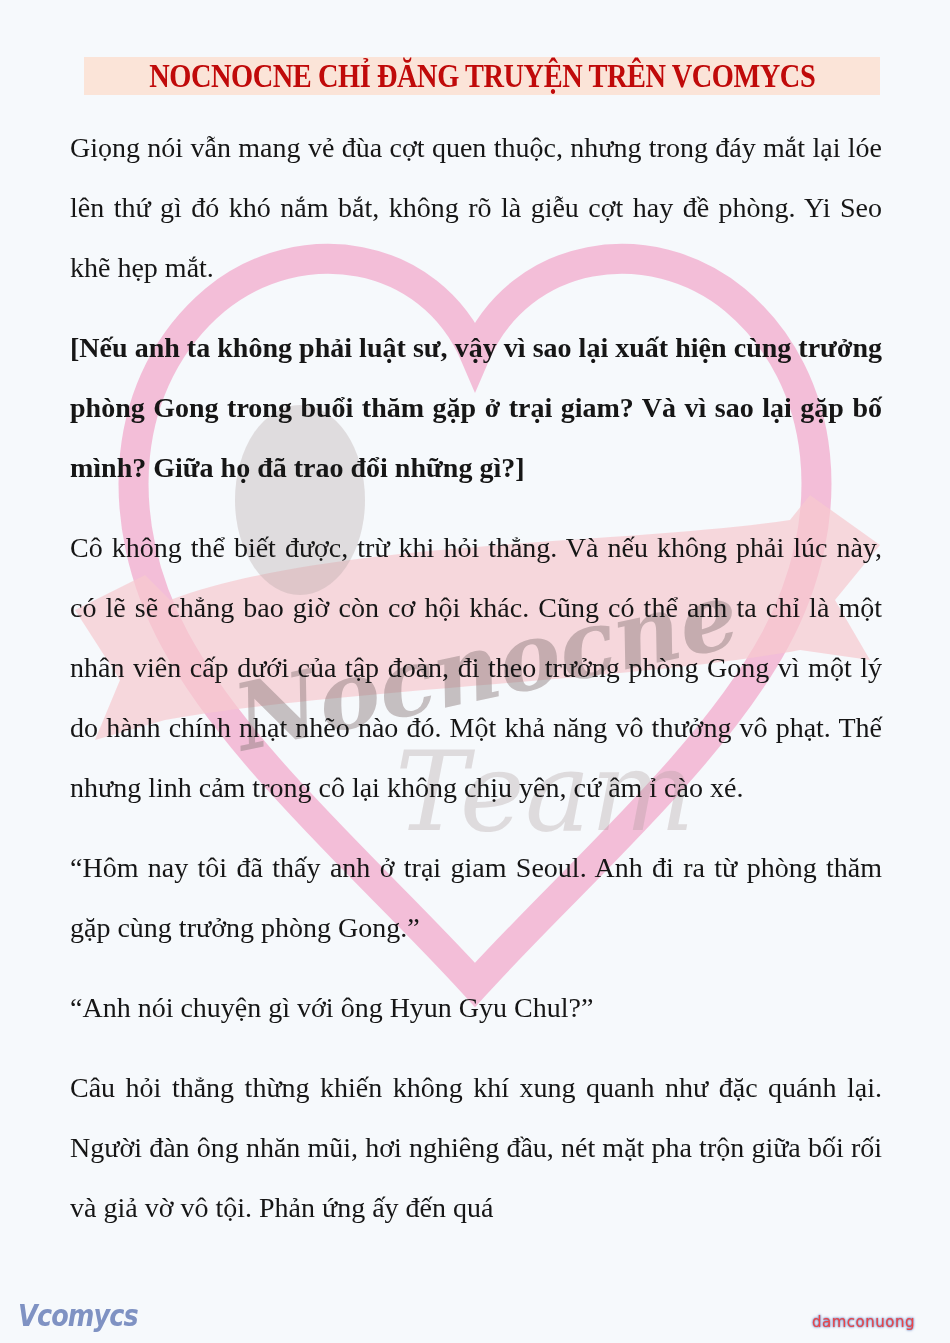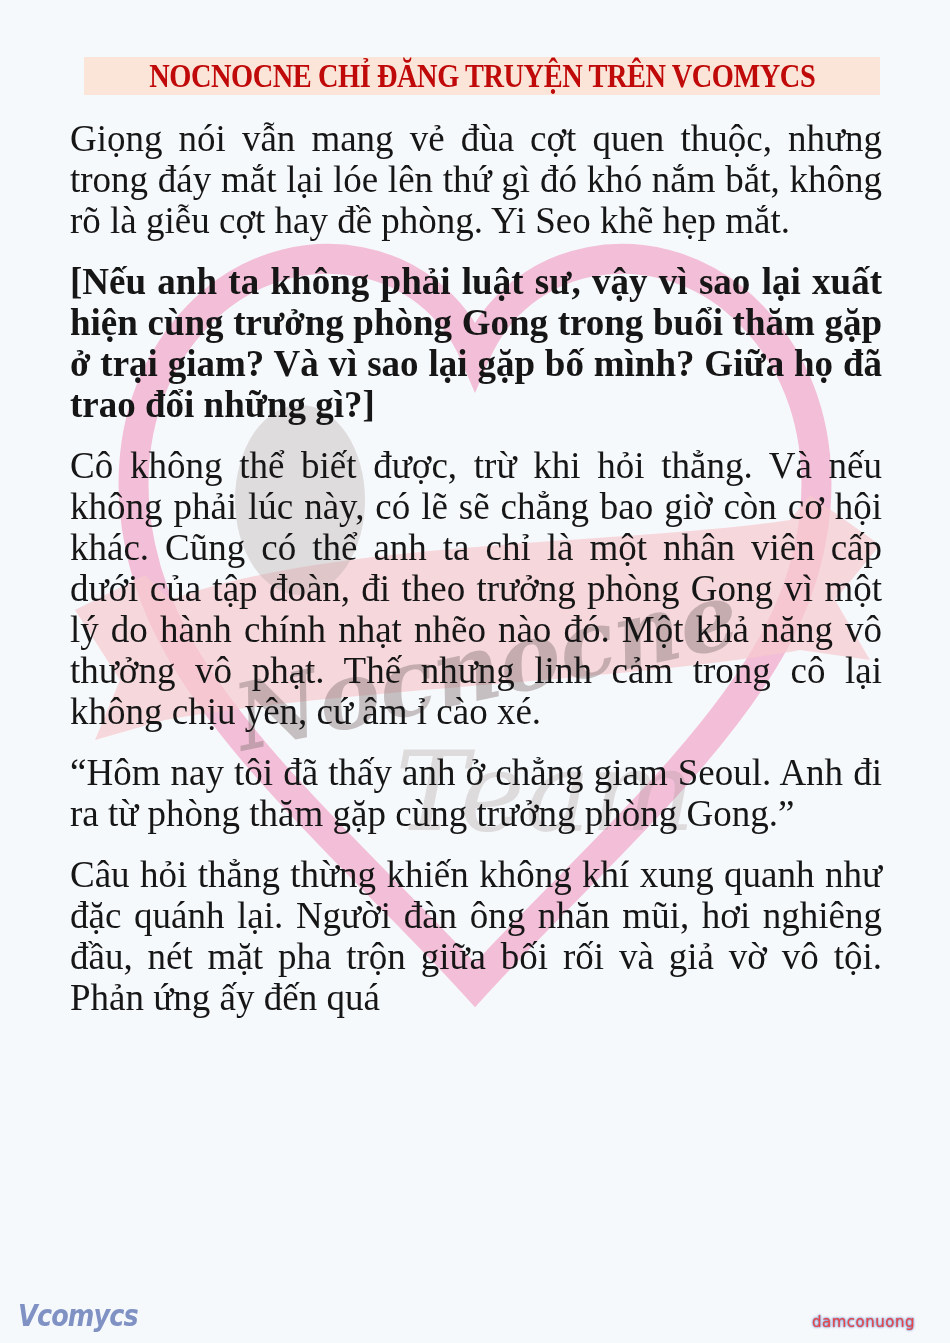--- a/index.html
+++ b/index.html
@@ -21,21 +21,21 @@
       font-size: 33px;
       color: #c00a0a;
       letter-spacing: -0.5px;
       transform: scaleX(0.86);
       white-space: nowrap;
       line-height: 1;
     }
     .watermark { position: absolute; left: 0; top: 0; width: 950px; height: 1343px; pointer-events: none; }
     .content {
       position: absolute; left: 70px; top: 118px; width: 812px;
-      font-size: 37px; line-height: 41px;
+      font-size: 28px; line-height: 60px;
       text-align: justify;
     }
     .para { margin: 0 0 20px 0; }
     .para.italic { font-weight: bold; }
     .footer-logo {
       position: absolute; left: 18px; top: 1298px;
       font-family: "DejaVu Sans", sans-serif; font-style: italic; font-weight: bold;
       font-size: 30px; color: #7f92c3; letter-spacing: -1px;
       transform: scaleX(0.85); transform-origin: left;
     }
@@ -62,18 +62,19 @@
   <ellipse cx="300" cy="500" rx="65" ry="95" fill="#b5a7a7" opacity="0.35"></ellipse>
 
   <text x="225" y="700" transform="rotate(-12 475 640)" font-family="DejaVu Serif, serif" font-weight="bold" font-style="italic" font-size="92" fill="#8a7a7a" opacity="0.45">Nocnocne</text>
   <text x="395" y="830" font-family="DejaVu Serif, serif" font-style="italic" font-size="110" fill="#a99" opacity="0.3">Team</text>
 </svg>
 
 <div class="content">
   <p class="para">Giọng nói vẫn mang vẻ đùa cợt quen thuộc, nhưng trong đáy mắt lại lóe lên thứ gì đó khó nắm bắt, không rõ là giễu cợt hay đề phòng. Yi Seo khẽ hẹp mắt.</p>
   <p class="para italic">[Nếu anh ta không phải luật sư, vậy vì sao lại xuất hiện cùng trưởng phòng Gong trong buổi thăm gặp ở trại giam? Và vì sao lại gặp bố mình? Giữa họ đã trao đổi những gì?]</p>
   <p class="para">Cô không thể biết được, trừ khi hỏi thẳng. Và nếu không phải lúc này, có lẽ sẽ chẳng bao giờ còn cơ hội khác. Cũng có thể anh ta chỉ là một nhân viên cấp dưới của tập đoàn, đi theo trưởng phòng Gong vì một lý do hành chính nhạt nhẽo nào đó. Một khả năng vô thưởng vô phạt. Thế nhưng linh cảm trong cô lại không chịu yên, cứ âm ỉ cào xé.</p>
-  <p class="para">“Hôm nay tôi đã thấy anh ở chẳng giam Seoul. Anh đi ra từ phòng thăm gặp cùng trưởng phòng Gong.”</p>
+  <p class="para">“Hôm nay tôi đã thấy anh ở trại giam Seoul. Anh đi ra từ phòng thăm gặp cùng trưởng phòng Gong.”</p>
+  <p class="para">“Anh nói chuyện gì với ông Hyun Gyu Chul?”</p>
   <p class="para">Câu hỏi thẳng thừng khiến không khí xung quanh như đặc quánh lại. Người đàn ông nhăn mũi, hơi nghiêng đầu, nét mặt pha trộn giữa bối rối và giả vờ vô tội. Phản ứng ấy đến quá</p>
 </div>
 
 <div class="footer-logo">Vcomycs</div>
 <div class="footer-credit">damconuong</div>
 
 </body></html>

